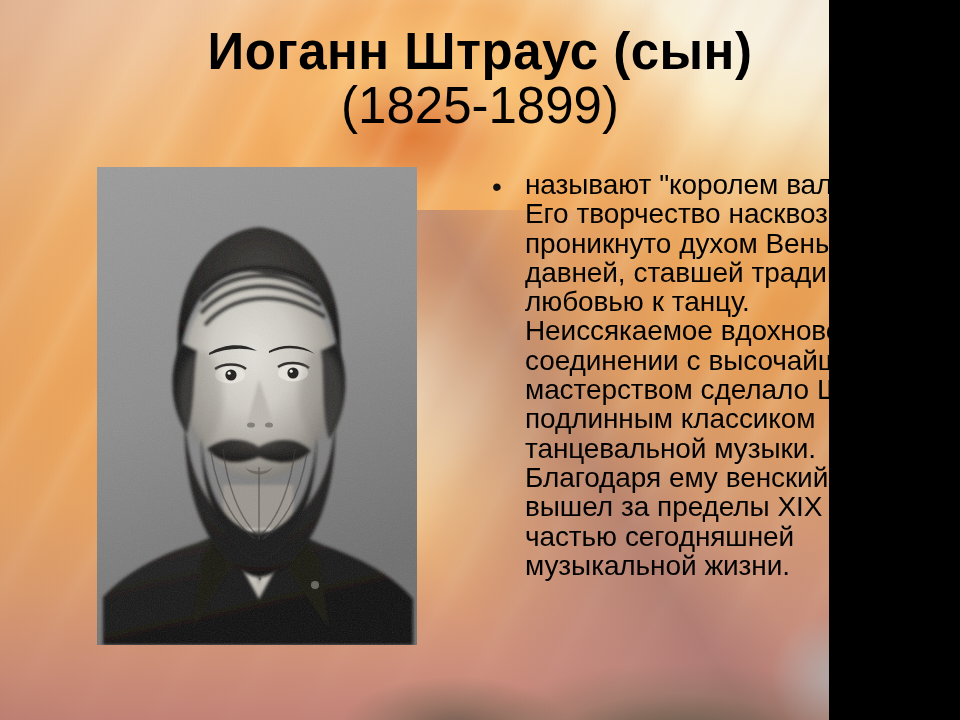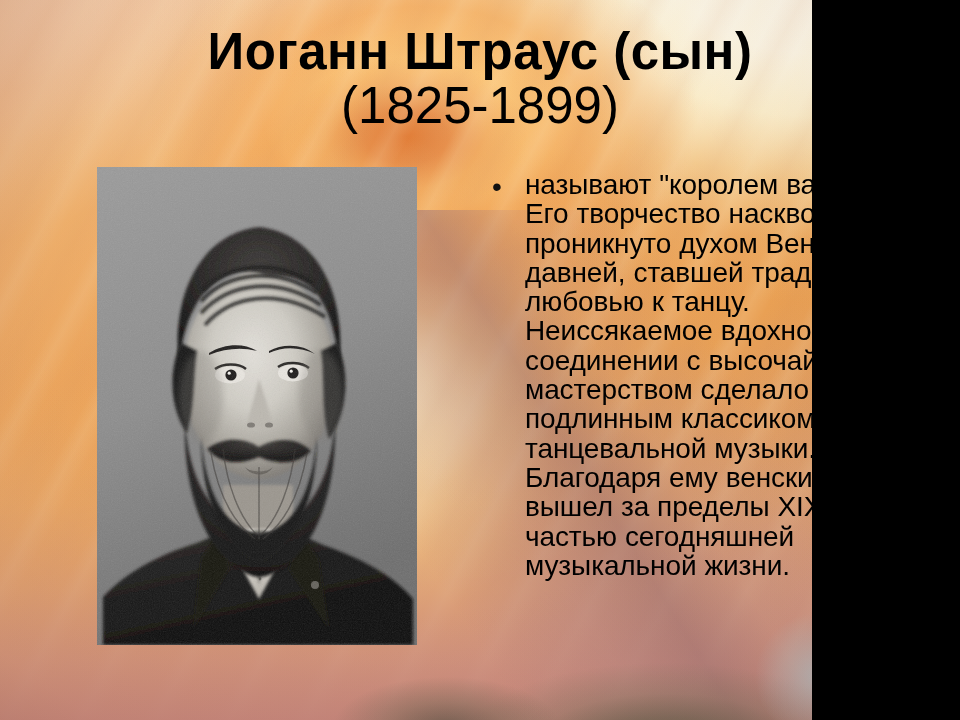--- a/index.html
+++ b/index.html
@@ -8,20 +8,21 @@
     padding: 0;
     background: #000;
   }
   #slide {
     position: relative;
     width: 812px;
     height: 720px;
     overflow: hidden;
     font-family: "Liberation Sans", sans-serif;
     background: #f0c070;
+    padding-left: 17px;
   }
 
   
   .bg-layer { position: absolute; inset: 0; }
 
   
   .bg-base {
     background:
       linear-gradient(160deg,
         #f7ddc8 0%,

